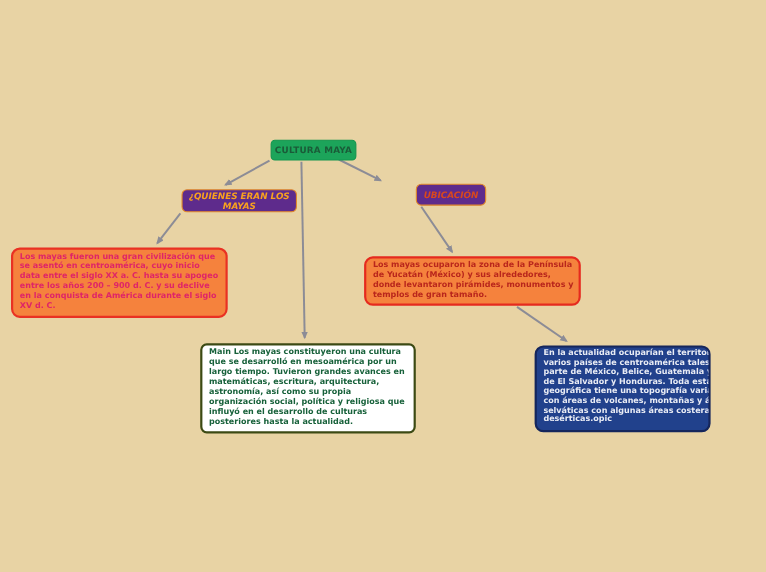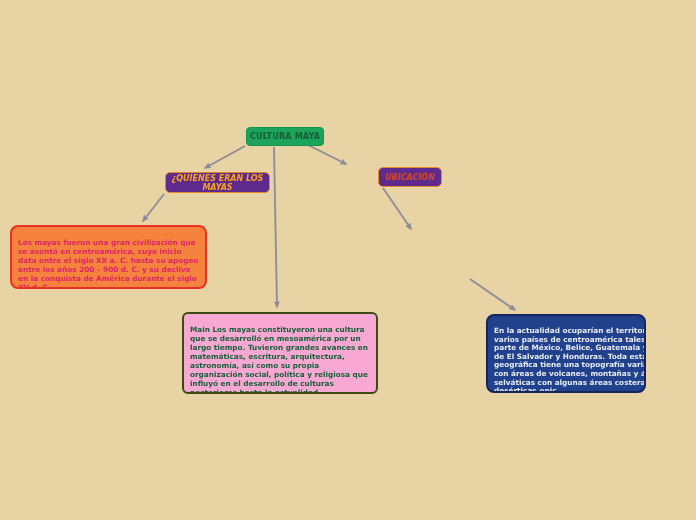--- a/index.html
+++ b/index.html
@@ -54,34 +54,34 @@
     margin-left: 48px;
   }
   .node-ubicacion {
     left: 342px; top: 167px; width: 64px; height: 20px;
     color: #d8481d;
     margin-left: 36px;
   }
   .detail {
     font-size: 7.3px;
     line-height: 9px;
-    padding: 11px 6px;
+    padding: 1px 6px;
     white-space: pre;
     overflow: hidden;
     border-radius: 8px;
   }
   .node-quienes-detail {
     left: 10px; top: 225px; width: 197px; height: 64px;
     background: #f5823d;
     border: 2px solid #e93123;
     color: #df2468;
   }
   .node-main-detail {
     left: 182px; top: 312px; width: 196px; height: 82px;
-    background: #f9a8d4;
+    background: #ffffff;
     border: 2px solid #3c4a14;
     border-radius: 6px;
     color: #17613a;
   }
   .node-ubicacion-detail {
     left: 331px; top: 233px; width: 197px; height: 45px;
     background: #f5823d;
     border: 2px solid #e52a1e;
     color: #b9261c;
   }
@@ -127,20 +127,24 @@
 
   <div class="node detail node-main-detail">Main Los mayas constituyeron una cultura
 que se desarrolló en mesoamérica por un
 largo tiempo. Tuvieron grandes avances en
 matemáticas, escritura, arquitectura,
 astronomía, así como su propia
 organización social, política y religiosa que
 influyó en el desarrollo de culturas
 posteriores hasta la actualidad.</div>
 
+  <div class="node detail node-ubicacion-detail">Los mayas ocuparon la zona de la Península
+de Yucatán (México) y sus alrededores,
+donde levantaron pirámides, monumentos y
+templos de gran tamaño.</div>
 
   <div class="node detail node-actualidad-detail">En la actualidad ocuparían el territorio de
 varios países de centroamérica tales como:
 parte de México, Belice, Guatemala y parte
 de El Salvador y Honduras. Toda esta área
 geográfica tiene una topografía variable,
 con áreas de volcanes, montañas y áreas
 selváticas con algunas áreas costeras semi-
 desérticas.opic</div>
 

